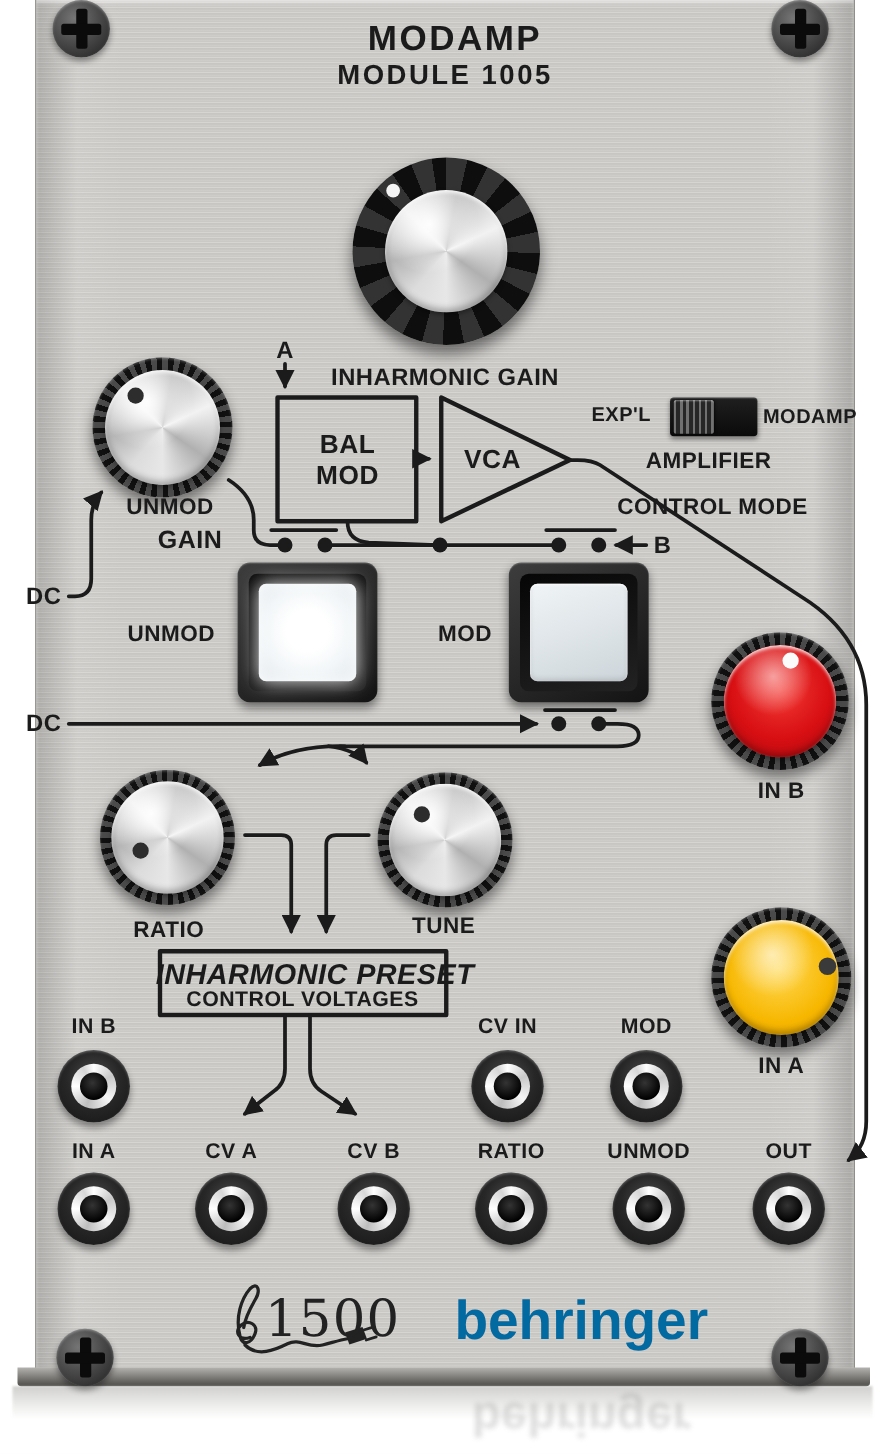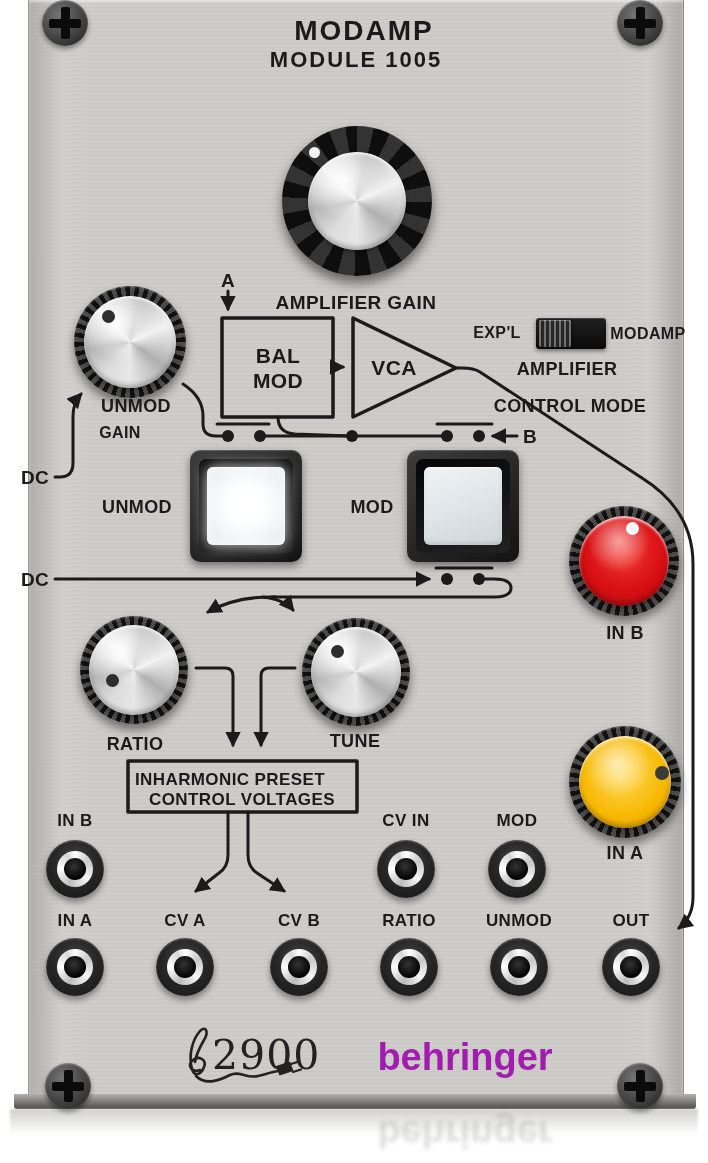--- a/index.html
+++ b/index.html
@@ -72,21 +72,21 @@
     background:radial-gradient(circle at 50% 40%, #4c4c4c 0%, #272727 48%, #141414 100%);
     box-shadow:0 4px 6px rgba(0,0,0,.4), inset 0 1px 2px rgba(255,255,255,.28);}
   .jack::before{content:"";position:absolute;inset:11px;border-radius:50%;
     background:conic-gradient(#ffffff, #c9c9c9 60deg, #f6f6f6 130deg, #bdbdbd 200deg, #ffffff 270deg, #d6d6d6 330deg, #ffffff);}
   .jack::after{content:"";position:absolute;inset:18px;border-radius:50%;
     background:radial-gradient(circle at 45% 38%, #343434, #000 72%);}
   svg.wiring{position:absolute;left:0;top:0;z-index:4;pointer-events:none;}
   .logo2500{position:absolute;left:212px;top:1031px;font-family:"DejaVu Serif","Liberation Serif",serif;
     font-size:41px;color:#222;z-index:6;letter-spacing:1px;}
   .brand{position:absolute;left:465px;top:1057px;transform:translate(-50%,-50%);
-    font-weight:bold;font-size:38px;letter-spacing:0;color:#a21caf;z-index:6;}
+    font-weight:bold;font-size:44px;letter-spacing:0;color:#0369a1;z-index:6;}
 </style>
 </head>
 <body>
 
 <div id="stage">
 
   <div class="panel"></div>
   <div class="panel-bottom-edge"></div>
   <div class="reflect-band"></div>
   <div class="reflect-logo">behringer</div>
@@ -155,37 +155,37 @@
   </svg>
 
   <div class="lbl" style="left:364px;top:31px;font-size:28px;letter-spacing:2px;">MODAMP</div>
   <div class="lbl" style="left:356px;top:60px;font-size:22px;letter-spacing:2px;">MODULE 1005</div>
 
   <div class="knob" style="left:357px;top:201px;width:150px;height:150px;">
     <div class="skirt"></div>
     <div class="cap" style="inset:26px;"></div>
     <div class="ind" style="left:27px;top:21px;width:11px;height:11px;background:#f4f4f4;"></div>
   </div>
-  <div class="lbl" style="left:356px;top:303px;font-size:19px;">AMPLIFIER GAIN</div>
+  <div class="lbl" style="left:356px;top:303px;font-size:19px;">INHARMONIC GAIN</div>
 
   <div class="lbl" style="left:228px;top:281px;font-size:19px;">A</div>
   <div class="lbl" style="left:530px;top:437px;font-size:19px;">B</div>
   <div class="lbl" style="left:35px;top:478px;font-size:19px;">DC</div>
   <div class="lbl" style="left:35px;top:580px;font-size:19px;">DC</div>
   <div class="lbl" style="left:278px;top:356px;font-size:21px;">BAL</div>
   <div class="lbl" style="left:278px;top:381px;font-size:21px;">MOD</div>
   <div class="lbl" style="left:394px;top:368px;font-size:21px;">VCA</div>
 
   <div class="knob" style="left:130px;top:342px;width:112px;height:112px;">
     <div class="knurl"></div>
     <div class="cap" style="inset:10px;"></div>
     <div class="ind" style="left:28px;top:24px;width:13px;height:13px;background:#2d2d2d;"></div>
   </div>
   <div class="lbl" style="left:136px;top:406px;font-size:18px;">UNMOD</div>
-  <div class="lbl" style="left:120px;top:433px;font-size:16px;">GAIN</div>
+  <div class="lbl" style="left:152px;top:433px;font-size:20px;">GAIN</div>
 
   <div class="lbl" style="left:497px;top:333px;font-size:16px;">EXP'L</div>
   <div class="slide-switch">
     <div class="handle"></div>
   </div>
   <div class="lbl" style="left:648px;top:334px;font-size:16px;">MODAMP</div>
   <div class="lbl" style="left:567px;top:369px;font-size:18px;">AMPLIFIER</div>
   <div class="lbl" style="left:570px;top:406px;font-size:18px;">CONTROL MODE</div>
 
   <div class="lbl" style="left:137px;top:507px;font-size:18px;">UNMOD</div>
@@ -213,21 +213,21 @@
   </div>
   <div class="lbl" style="left:135px;top:744px;font-size:18px;">RATIO</div>
 
   <div class="knob" style="left:356px;top:672px;width:108px;height:108px;">
     <div class="knurl"></div>
     <div class="cap" style="inset:9px;"></div>
     <div class="ind" style="left:29px;top:27px;width:13px;height:13px;background:#2d2d2d;"></div>
   </div>
   <div class="lbl" style="left:355px;top:741px;font-size:18px;">TUNE</div>
 
-  <div class="lbl" style="left:230px;top:780px;font-size:17px;">INHARMONIC PRESET</div>
+  <div class="lbl" style="left:252px;top:780px;font-size:23px;font-style:italic;">INHARMONIC PRESET</div>
   <div class="lbl" style="left:242px;top:800px;font-size:17px;">CONTROL VOLTAGES</div>
 
   <div class="knob" style="left:625px;top:782px;width:112px;height:112px;">
     <div class="knurl"></div>
     <div class="cap yellow" style="inset:10px;"></div>
     <div class="ind" style="left:86px;top:40px;width:14px;height:14px;background:#3a3a3a;"></div>
   </div>
   <div class="lbl" style="left:625px;top:853px;font-size:18px;">IN A</div>
 
   <div class="lbl" style="left:75px;top:821px;font-size:17px;">IN B</div>
@@ -253,16 +253,16 @@
   <svg class="wiring" style="z-index:6;" width="200" height="70" viewBox="0 0 200 70" x="0" y="0" transform="">
   </svg>
   <svg style="position:absolute;left:178px;top:1024px;z-index:6;" width="210" height="66" viewBox="0 0 210 66">
     <g stroke="#222" stroke-width="2.6" fill="none" stroke-linecap="round">
       <path d="M22,46 C13,49 9,41 15,36 C21,31 29,36 26,43 C23,51 16,53 14,45 C10,30 15,15 22,7 C28,1 31,8 26,16 C22,23 18,30 17,38"></path>
       <path d="M18,52 C28,62 42,56 52,51 C62,46 68,55 80,52 C88,50 94,48 100,47"></path>
       <path d="M113,40 l8,-2.5 M115,48 l8,-2.5" stroke-width="2.2"></path>
     </g>
     <path d="M98,42 l14,-4.5 l3.5,9.5 l-14,4.5 z" fill="#222"></path>
   </svg>
-  <div class="logo2500">2900</div>
+  <div class="logo2500">1500</div>
   <div class="brand">behringer</div>
 
 </div>
 
 </body></html>

